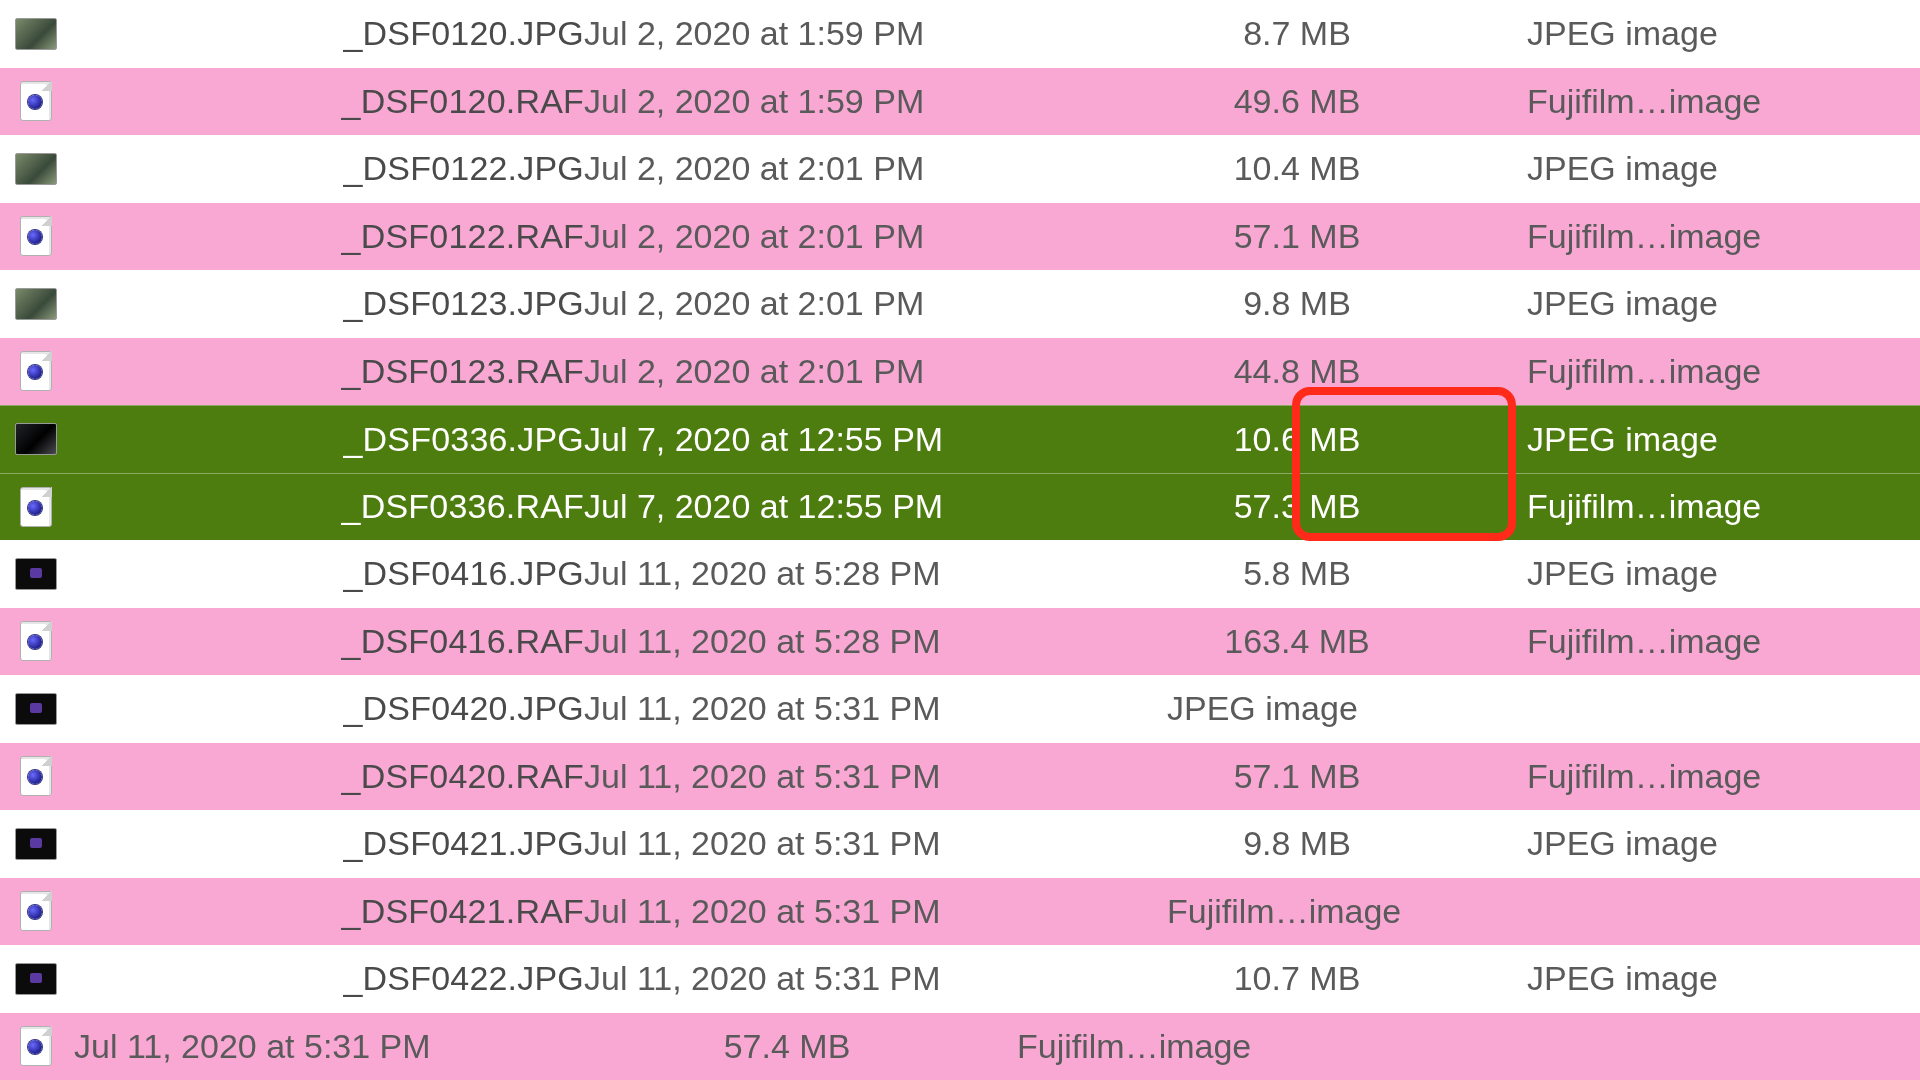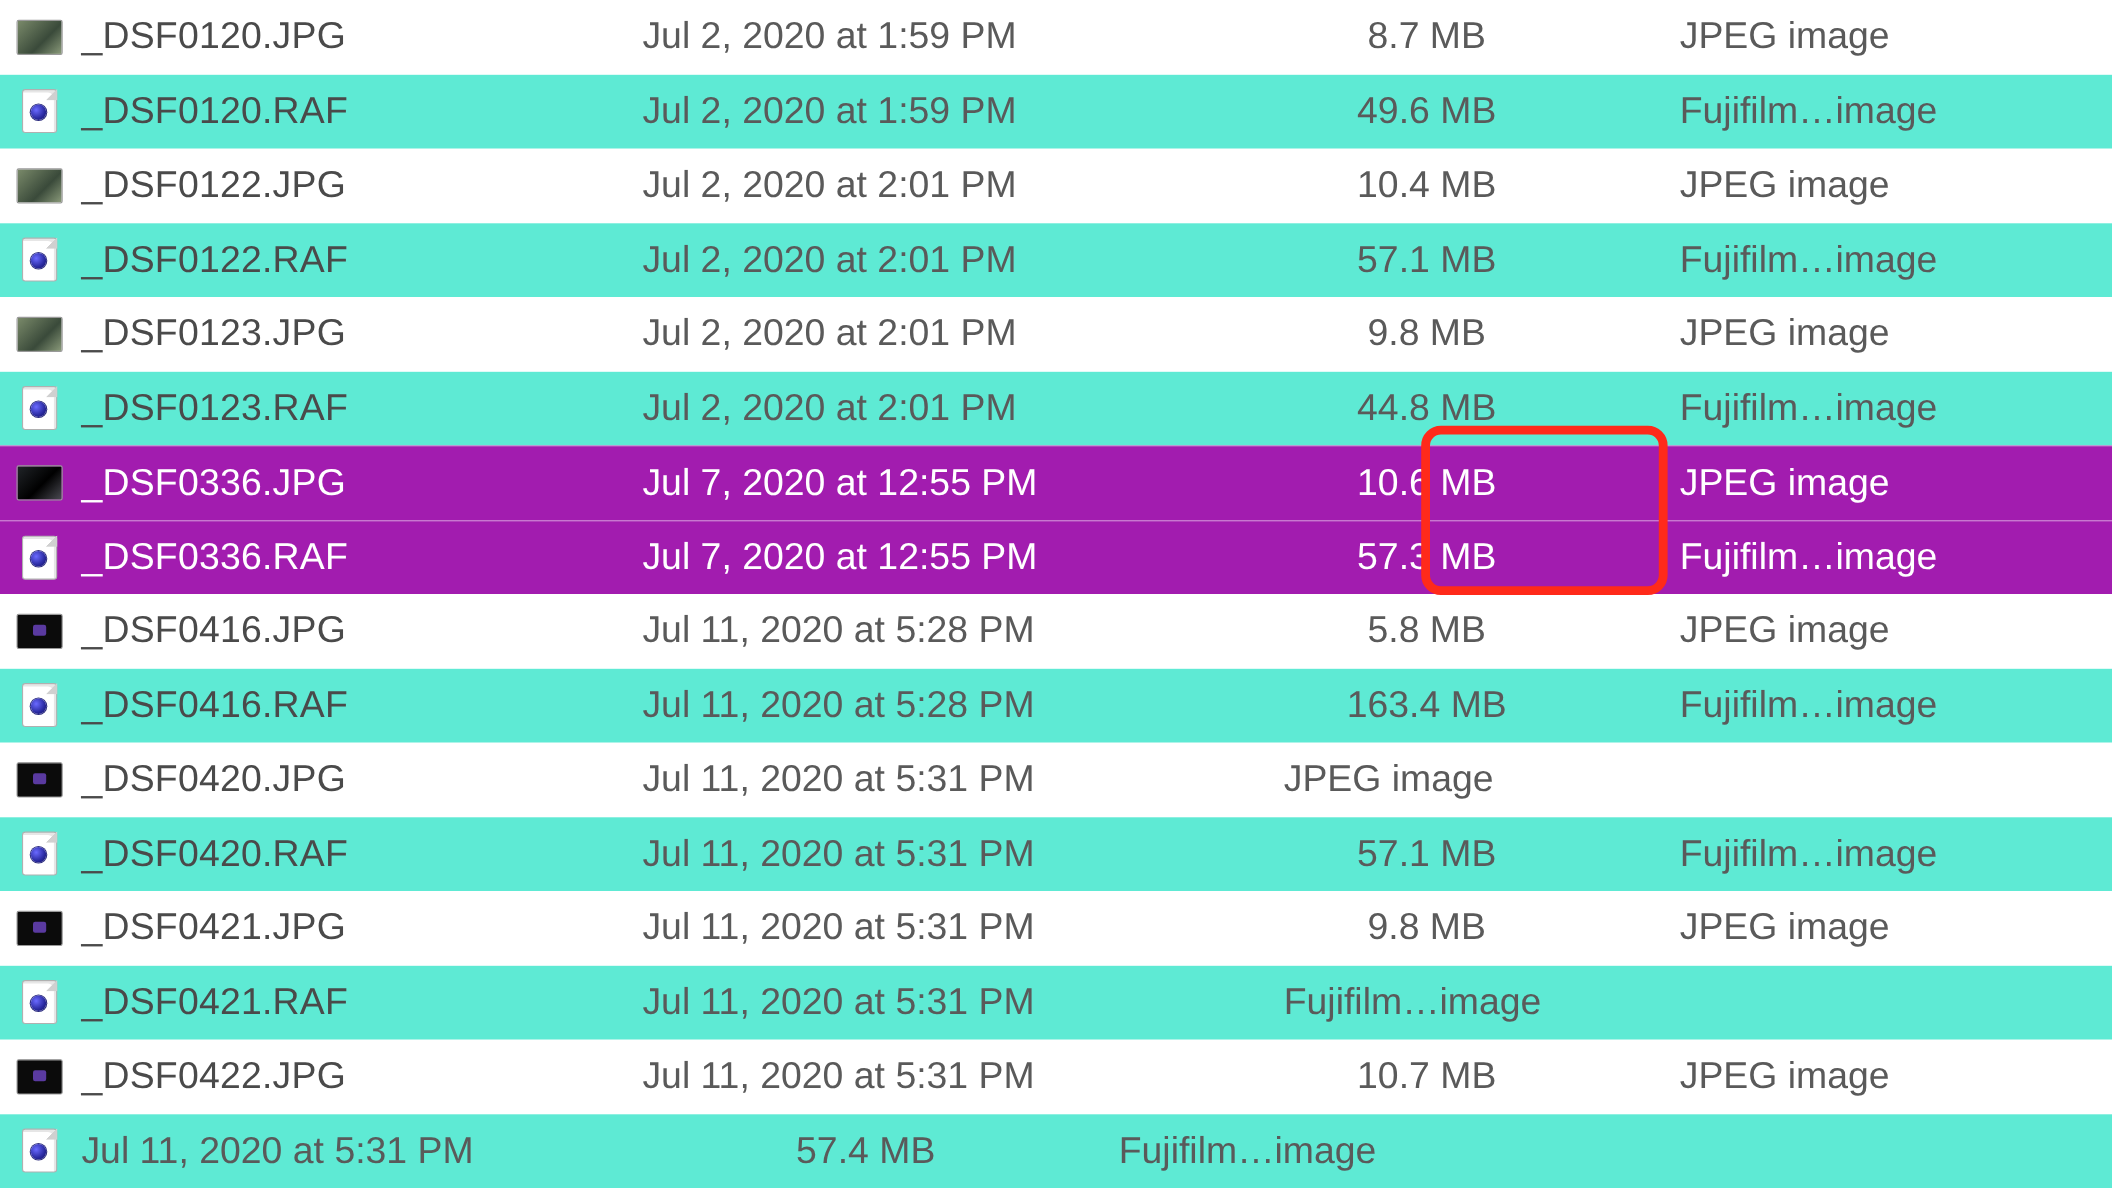--- a/index.html
+++ b/index.html
@@ -18,24 +18,24 @@
   }
   .row {
     display: flex;
     align-items: center;
     height: 67.5px;
     box-sizing: border-box;
     padding: 0 8px 0 14px;
     white-space: nowrap;
   }
   .row.alt {
-    background: #5eead4;
+    background: #f9a8d4;
   }
   .row.sel {
-    background: #a21caf;
+    background: #4d7c0f;
     color: #ffffff;
   }
   .row.sel .name,
   .row.sel .date,
   .row.sel .size,
   .row.sel .kind { color: #ffffff; }
   .row + .row.sel,
   .row.sel + .row.sel {
     border-top: 1px solid rgba(255,255,255,0.35);
   }
@@ -45,20 +45,21 @@
     margin-right: 16px;
     flex: 0 0 44px;
     display: flex;
     align-items: center;
     justify-content: center;
   }
   .name {
     flex: 0 0 510px;
     color: #4a4a4a;
     letter-spacing: 0.2px;
+    text-align: right;
   }
   .date {
     flex: 0 0 560px;
   }
   .size {
     flex: 0 0 360px;
     text-align: center;
     padding-right: 54px;
     box-sizing: border-box;
   }

